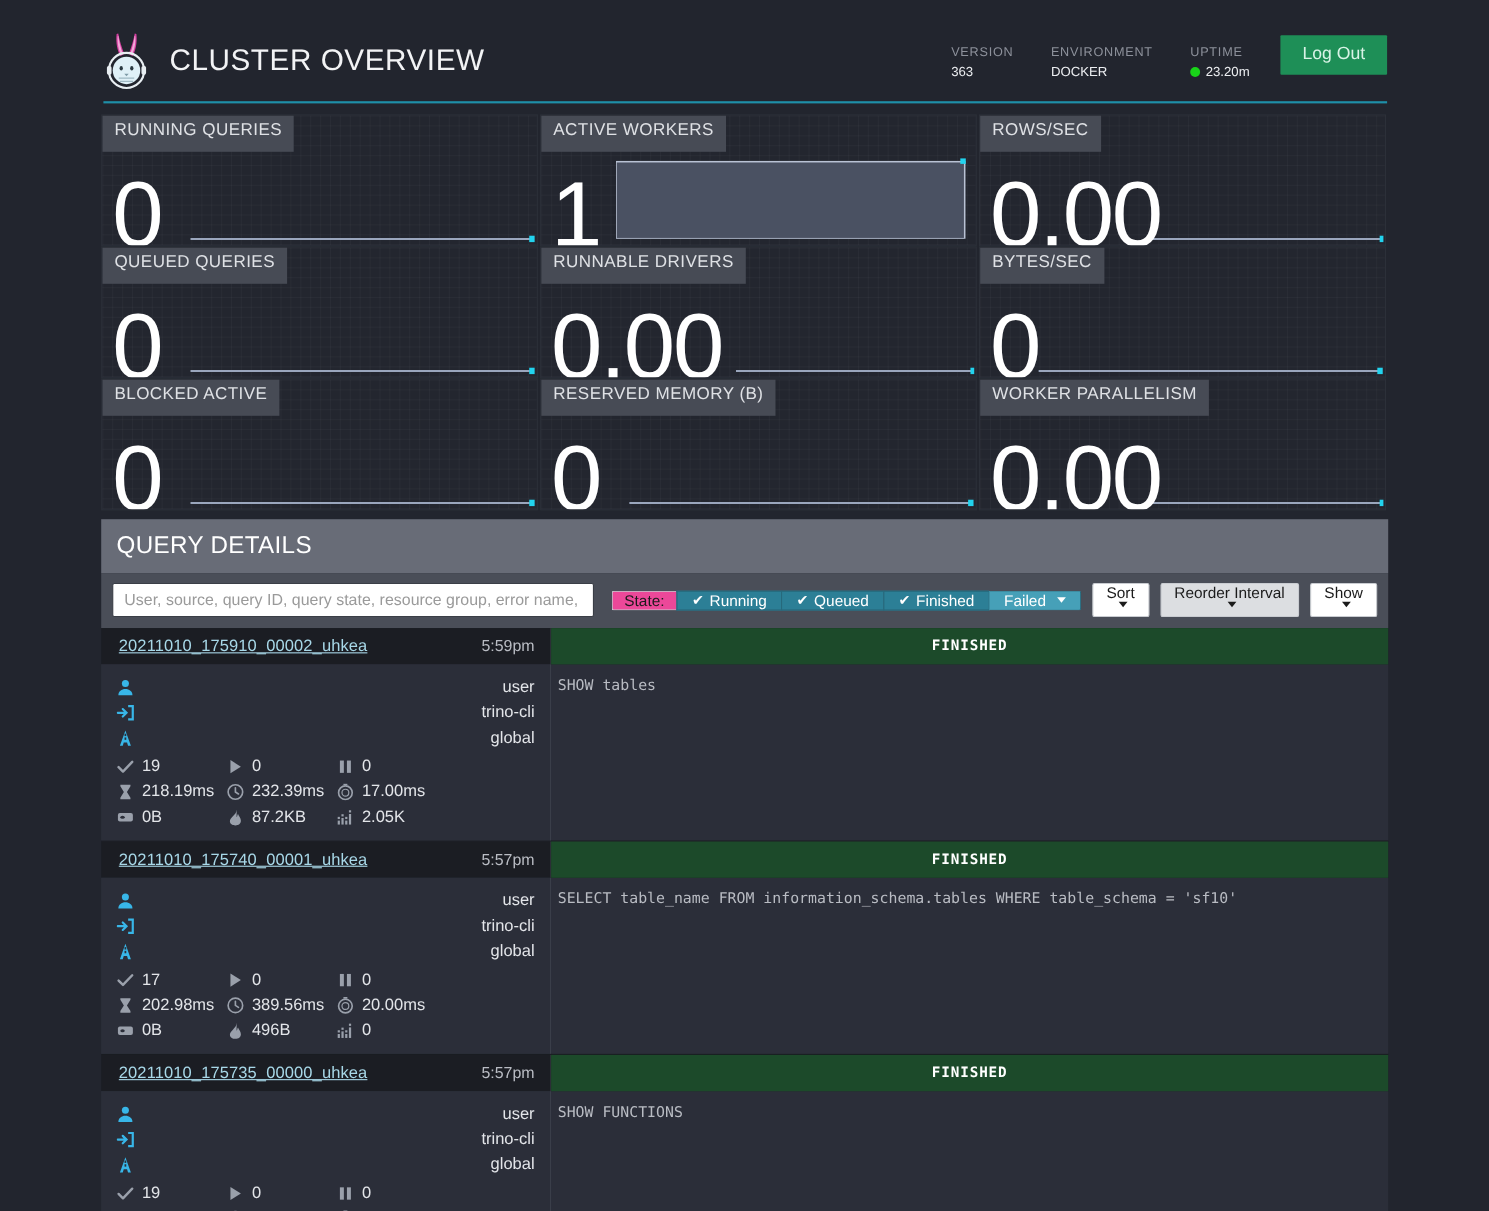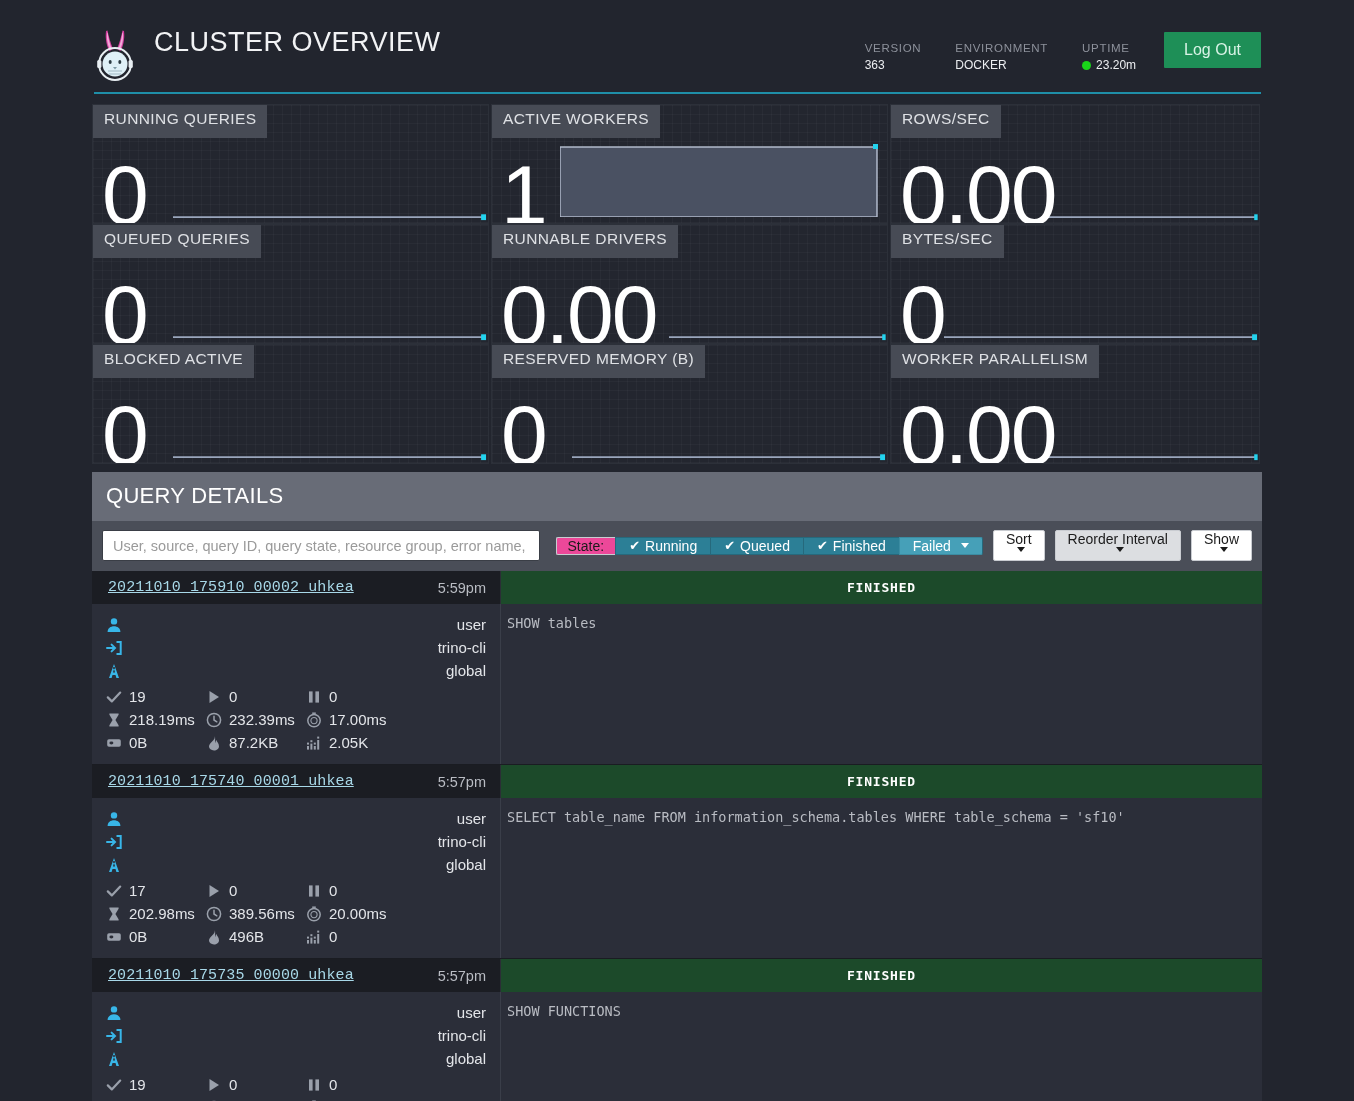--- a/index.html
+++ b/index.html
@@ -11,21 +11,21 @@
     overflow: hidden;
   }
   .page { width: 1354px; height: 1101px; position: relative; }
 
   
   .header {
     position: absolute; left: 94px; top: 18px; width: 1167px; height: 76px;
     display: flex; align-items: center; justify-content: space-between;
     border-bottom: 2px solid #1f8fa8;
   }
-  .brand { display: flex; align-items: flex-start; gap: 18px; }
+  .brand { display: flex; align-items: center; gap: 18px; }
   .logo { width: 42px; height: 56px; display: block; }
   .app-title {
     color: #f2f3f5; font-size: 27px; letter-spacing: .5px; font-weight: 400;
     white-space: nowrap;
   }
   .hdr-right { display: flex; align-items: flex-end; gap: 0; padding-bottom: 6px; }
   .hdr-stat { margin-right: 34px; }
   .hdr-stat:last-of-type { margin-right: 28px; }
   .hdr-label {
     color: #8d919b; font-size: 11.5px; letter-spacing: .7px;
@@ -124,21 +124,21 @@
   
   .q-row { border-bottom: 1px solid #1a1c22; }
   .q-top { display: flex; background: #1b1d23; }
   .q-top-left {
     width: 409px; display: flex; align-items: center;
     justify-content: space-between; padding: 8px 14px 8px 16px;
     border-right: 1px solid #2b2e36;
   }
   .q-id {
     color: #a8d8e8; font-size: 15px; text-decoration: underline;
-    cursor: pointer; letter-spacing: .1px; font-family: Liberation Mono, monospace;
+    cursor: pointer; letter-spacing: .1px;
   }
   .q-time { color: #b9bcc3; font-size: 14.5px; }
   .q-state-bar {
     flex: 1; background: #1c4a2a; color: #ffffff;
     font-size: 13px; letter-spacing: .8px; font-weight: 700;
     display: flex; align-items: center; justify-content: center;
     font-family: "DejaVu Sans Mono", monospace;
   }
   .q-body { display: flex; background: #2b2e39; }
   .q-meta {

